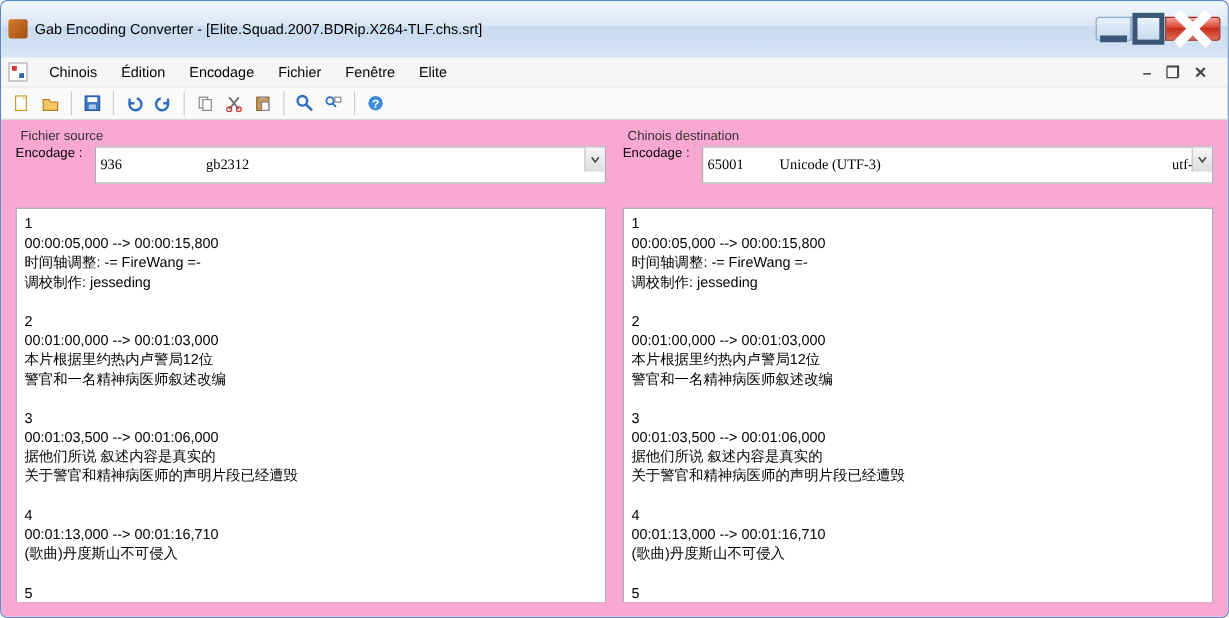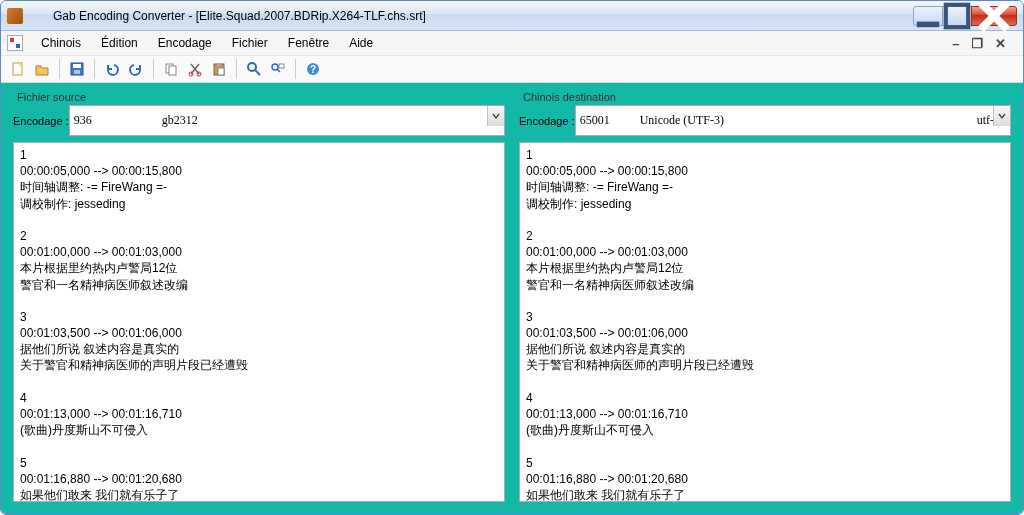--- a/index.html
+++ b/index.html
@@ -10,28 +10,27 @@
     width: 1024px;
     height: 515px;
     overflow: hidden;
     display: flex;
     flex-direction: column;
     border: 1px solid #5a8ac6;
     border-radius: 6px;
   }
   
   .titlebar {
-    height: 30px;
+    height: 47px;
     background: linear-gradient(to bottom, #f3f7fc 0%, #dbe7f5 45%, #c9dbf0 46%, #d6e4f4 100%);
     display: flex;
     align-items: center;
     padding: 0 6px;
     border-bottom: 1px solid #9db9d9;
     border-radius: 5px 5px 0 0;
-    gap: 24px;
   }
   .title-icon {
     width: 16px; height: 16px;
     background: linear-gradient(135deg,#d67b2e,#a04e10);
     border-radius: 2px;
     margin-right: 6px;
   }
   .titlebar-text { color: #000; flex: 1; font-size: 12px; }
   .winbtns { display: flex; gap: 0; }
   .winbtn {
@@ -104,42 +103,42 @@
   .tbtn {
     width: 22px; height: 22px;
     display: flex; align-items: center; justify-content: center;
     border-radius: 3px;
   }
   .tsep { width: 1px; height: 20px; background: #ccc; margin: 0 4px; }
   .toolbar svg { width: 16px; height: 16px; }
   
   .workspace {
     flex: 1;
-    background: #14b8a6;
+    background: #f9a8d4;
     padding: 8px 12px 12px 12px;
     display: flex;
     gap: 14px;
     overflow: hidden;
   }
   .pane {
     flex: 1;
     display: flex;
     flex-direction: column;
     min-width: 0;
   }
   .pane-label {
     font-size: 11px;
     color: #333;
     padding: 0 2px 2px 4px;
   }
   .enc-row {
     display: flex;
-    align-items: center;
-    gap: 0;
-    margin-bottom: 6px;
+    align-items: flex-start;
+    gap: 10px;
+    margin-bottom: 20px;
   }
   .enc-label { font-size: 11px; }
   .combo {
     flex: 1;
     height: 31px;
     border: 1px solid #abadb3;
     background: #fff;
     display: flex;
     align-items: center;
     font-family: Liberation Serif, serif;
@@ -200,21 +199,21 @@
   </div>
 </div>
 
 <div class="menubar">
   <div class="app-icon"></div>
   <div class="menu-item"><span>Chinois</span></div>
   <div class="menu-item"><span>Édition</span></div>
   <div class="menu-item"><span>Encodage</span></div>
   <div class="menu-item"><span>Fichier</span></div>
   <div class="menu-item"><span>Fenêtre</span></div>
-  <div class="menu-item"><span>Aide</span></div>
+  <div class="menu-item"><span>Elite</span></div>
   <div class="mdi-btns">
     <span>–</span>
     <span>❐</span>
     <span>✕</span>
   </div>
 </div>
 
 <div class="toolbar">
   <div class="tbtn">
     <svg viewBox="0 0 16 16">

